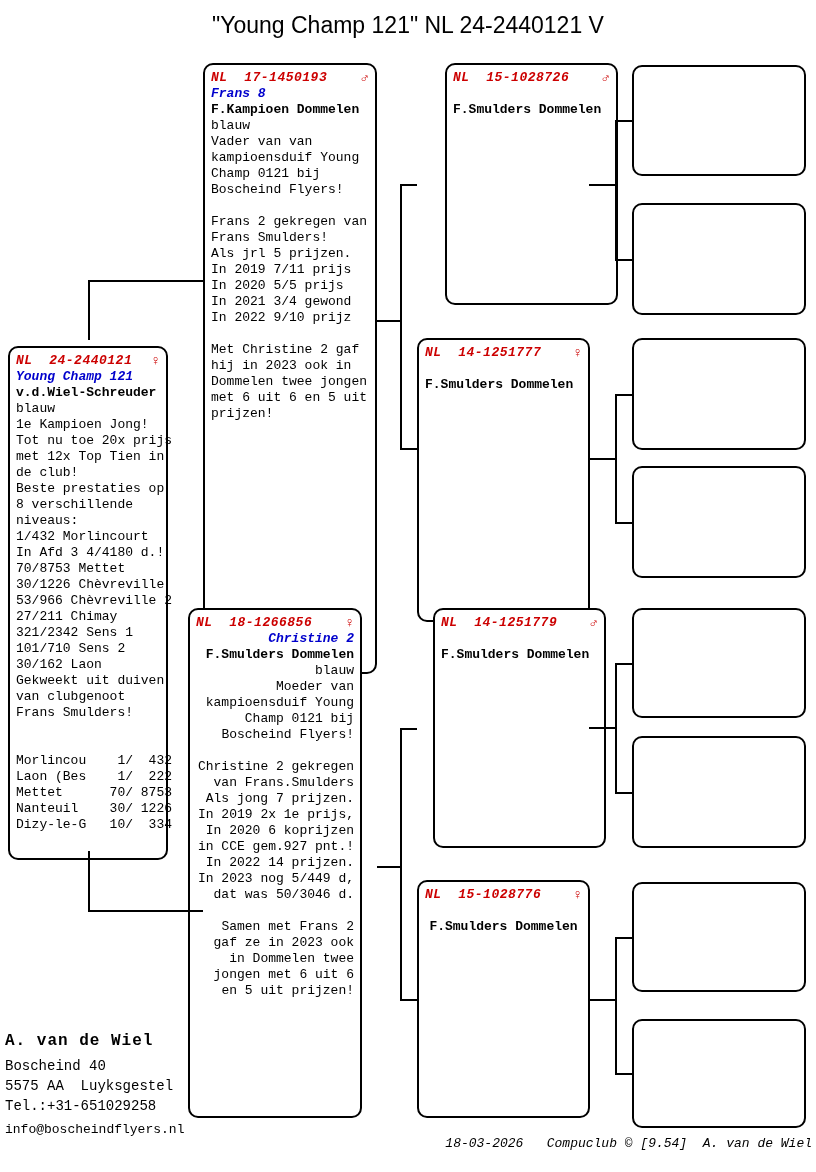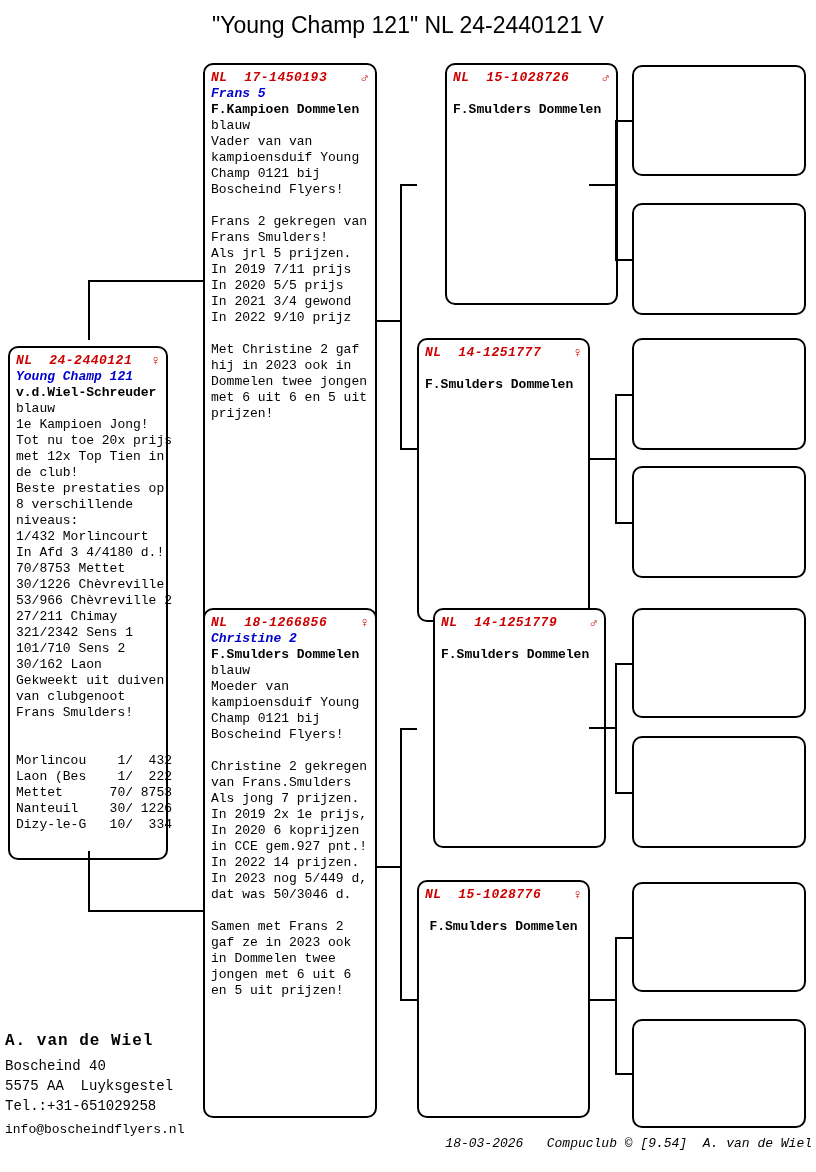--- a/index.html
+++ b/index.html
@@ -12,21 +12,21 @@
   .ringrow{display:flex;justify-content:space-between;min-height:16px;}
   .ring{color:#cc0000;font-weight:bold;font-style:italic;white-space:pre;letter-spacing:.5px;}
   .sex{color:#cc0000;font-weight:bold;font-size:14px;line-height:16px;}
   .name{color:#0000cc;font-weight:bold;font-style:italic;min-height:16px;white-space:pre;}
   .owner{font-weight:bold;min-height:16px;white-space:pre;}
   .body{white-space:pre;min-height:16px;}
   .line{position:absolute;background:#000;}
   
   #box-subject{left:8px;top:322px;width:160px;height:514px;margin-top:24px;}
   #box-sire{left:203px;top:63px;width:174px;height:611px;}
-  #box-dam{left:203px;top:608px;width:174px;height:510px;}
+  #box-dam{left:188px;top:608px;width:174px;height:510px;text-align:right;}
   #box-g3-0{left:417px;top:63px;width:173px;height:242px;margin-left:28px;}
   #box-g3-1{left:417px;top:338px;width:173px;height:284px;}
   #box-g3-2{left:417px;top:608px;width:173px;height:240px;margin-left:16px;}
   #box-g3-3{left:417px;top:880px;width:173px;height:238px;text-align:center;}
   #box-g4-0{left:632px;top:65px;width:174px;height:111px;}
   #box-g4-1{left:632px;top:203px;width:174px;height:112px;}
   #box-g4-2{left:632px;top:338px;width:174px;height:112px;}
   #box-g4-3{left:632px;top:466px;width:174px;height:112px;}
   #box-g4-4{left:632px;top:608px;width:174px;height:110px;}
   #box-g4-5{left:632px;top:736px;width:174px;height:112px;}
@@ -108,21 +108,21 @@
 Mettet      70/ 8753
 Nanteuil    30/ 1226
 Dizy-le-G   10/  334</div>
   </div>
 
   <div class="box" id="box-sire">
     <div class="ringrow">
       <span class="ring">NL  17-1450193</span>
       <span class="sex">♂</span>
     </div>
-    <div class="name">Frans 5</div>
+    <div class="name">Frans 8</div>
     <div class="owner">F.Kampioen Dommelen</div>
     <div class="body">blauw
 Vader van van
 kampioensduif Young
 Champ 0121 bij
 Boscheind Flyers!
 
 Frans 2 gekregen van
 Frans Smulders!
 Als jrl 5 prijzen.

